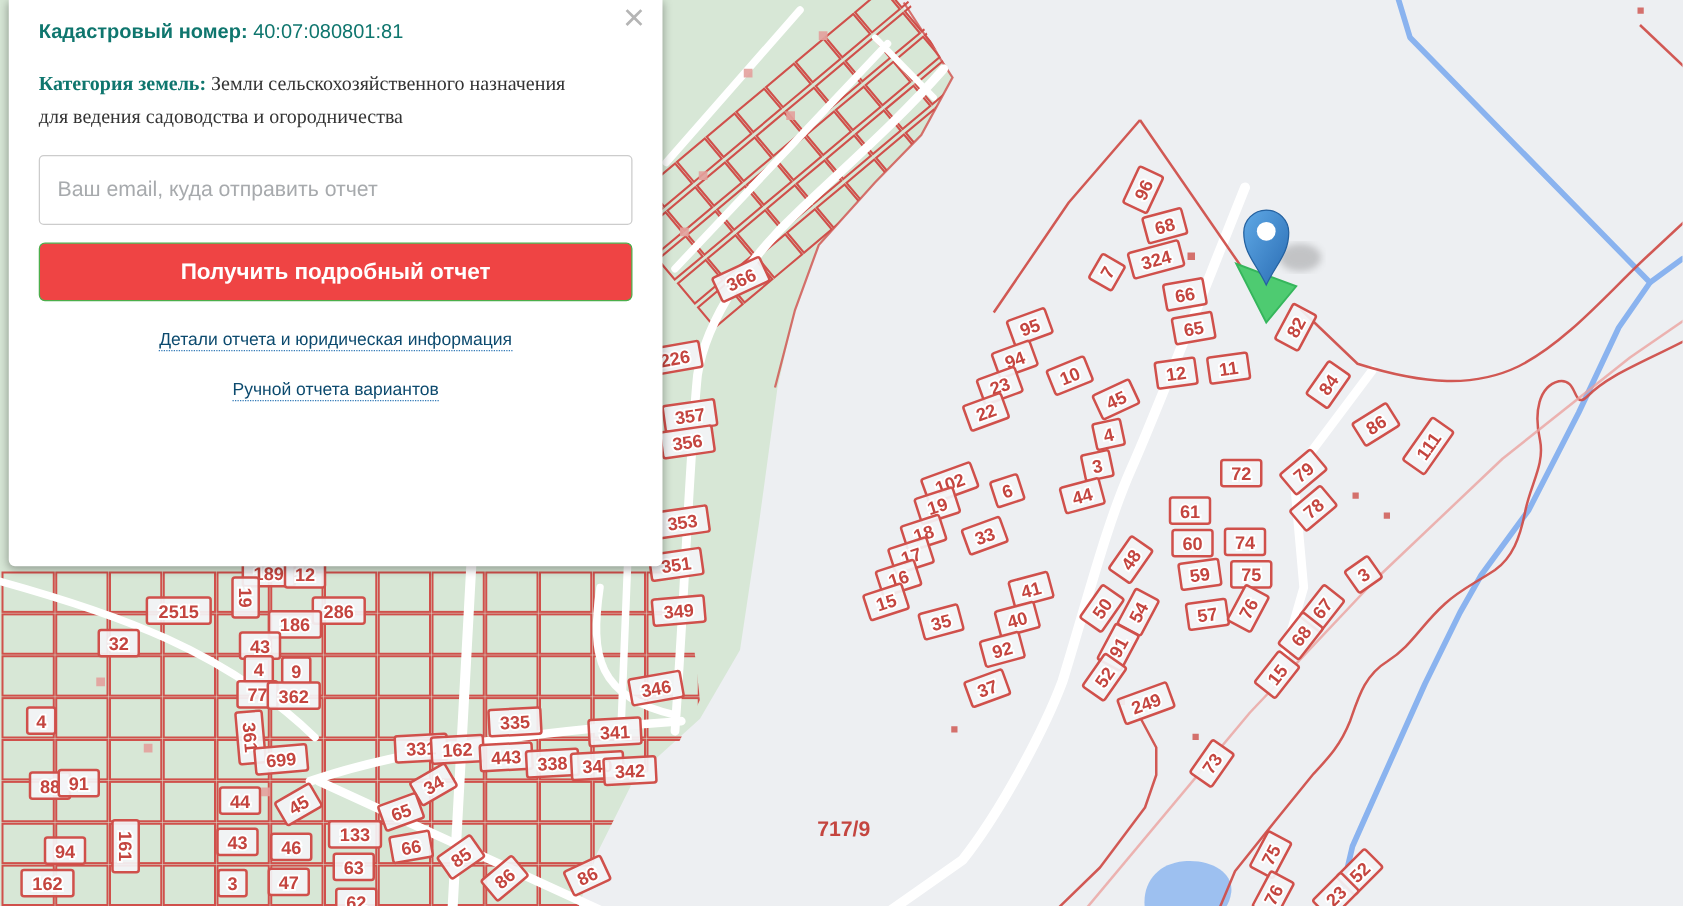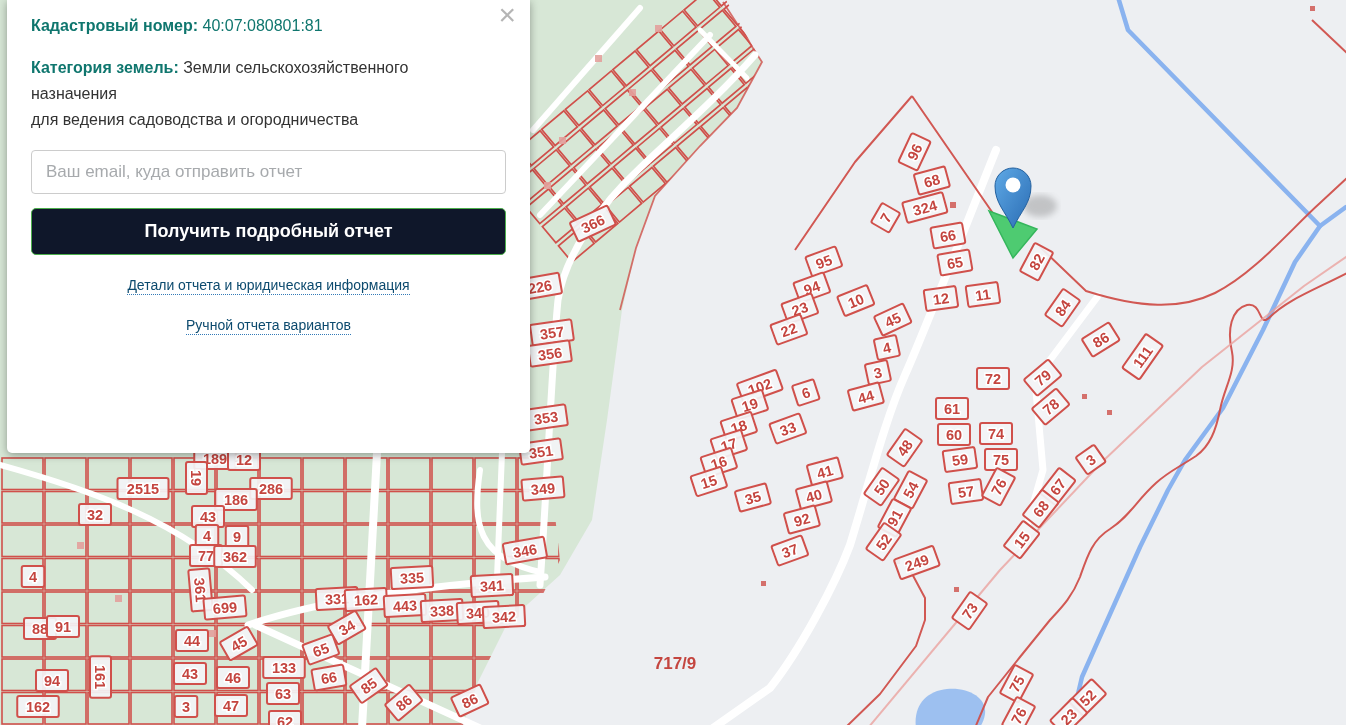--- a/index.html
+++ b/index.html
@@ -14,35 +14,35 @@
   .panel{
     position:absolute;left:7px;top:0;width:523px;height:453px;box-sizing:border-box;
     background:#ffffff;border-radius:0 0 5px 5px;
     box-shadow:0 2px 8px rgba(0,0,0,.35);
     padding:13px 24px 0 24px;color:#333;font-size:16px;line-height:26px;
   }
   .panel p{margin:0 0 14px 0;}
   .panel b{color:#0f766e;}
   .panel .row-title{margin-bottom:16px;}
   a.lnk{color:#0f766e;cursor:pointer;}
-  .cat-p{width:440px;}
+  .cat-p{width:440px;font-family:Liberation Serif, serif;}
   .addr-p{width:445px;}
   .close-x{
     position:absolute;top:0px;right:14px;font-size:30px;line-height:30px;color:#b5b5b5;
     cursor:pointer;font-weight:normal;
   }
   .email-input{
-    display:block;box-sizing:border-box;width:475px;height:44px;margin-top:17px;
+    display:block;box-sizing:border-box;width:475px;height:56px;margin-top:17px;
     border:1px solid #ccc;border-radius:4px;padding:0 14px;font-size:17px;
     font-family:"Liberation Sans",sans-serif;color:#333;outline:none;
   }
   .email-input::placeholder{color:#a7aaad;}
   .submit-btn{
     display:block;box-sizing:border-box;width:475px;height:47px;margin-top:14px;
-    background:#0f172a;border:1px solid #4cae4c;border-radius:5px;
+    background:#ef4444;border:1px solid #4cae4c;border-radius:5px;
     color:#fff;font-size:18px;font-weight:bold;font-family:"Liberation Sans",sans-serif;
     cursor:pointer;
   }
   .dotted-link{
     display:table;margin:21px auto 0 auto;color:#0c4a6e;font-size:14px;line-height:18px;
     border-bottom:1px dotted #337ab7;text-decoration:none;cursor:pointer;
   }
   .dotted-link.second{margin-top:21px;}
 </style>
 </head>

